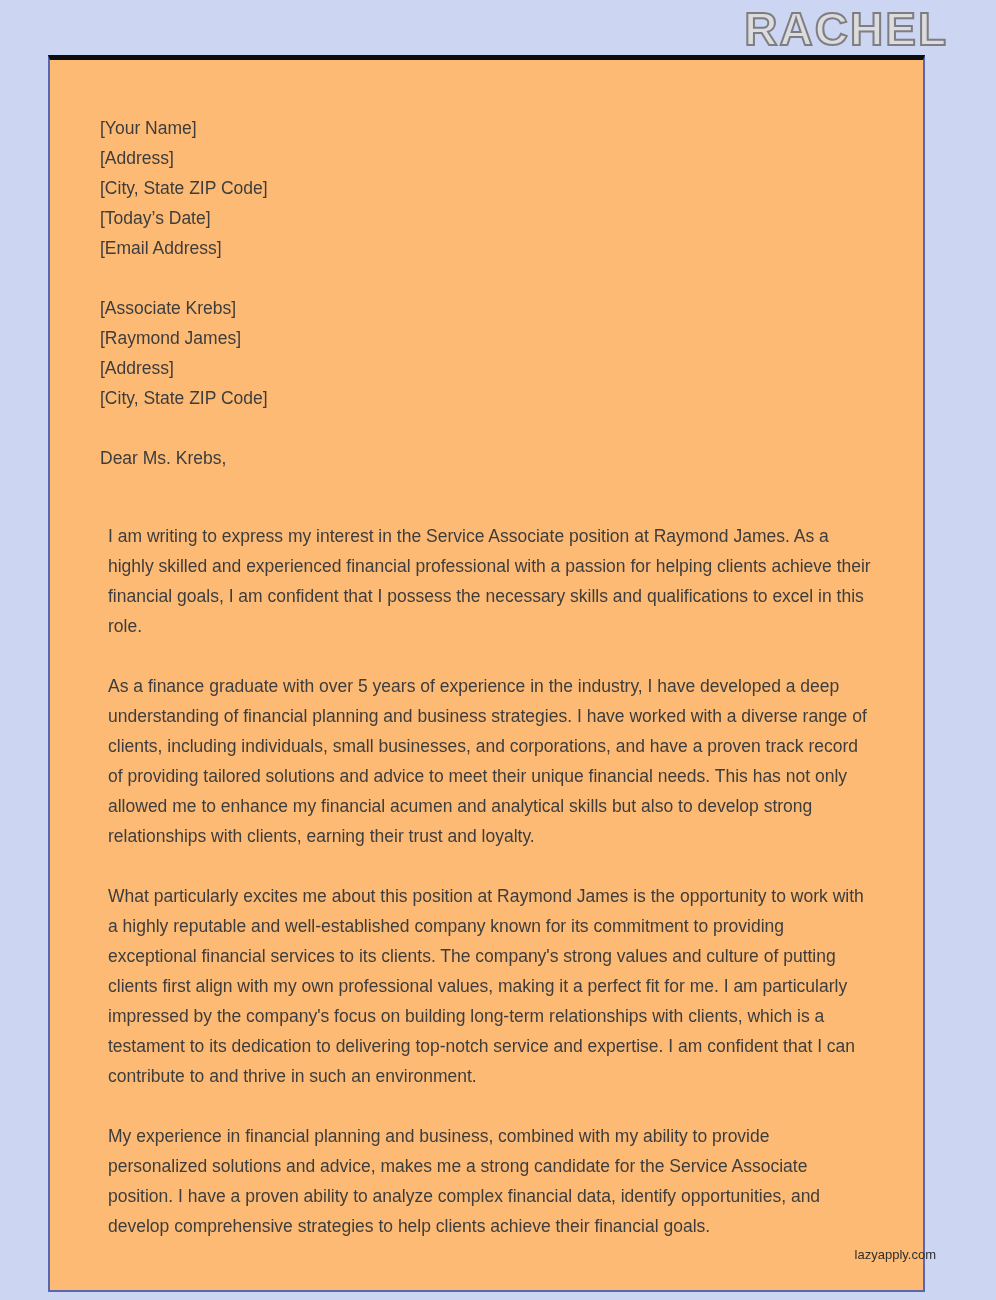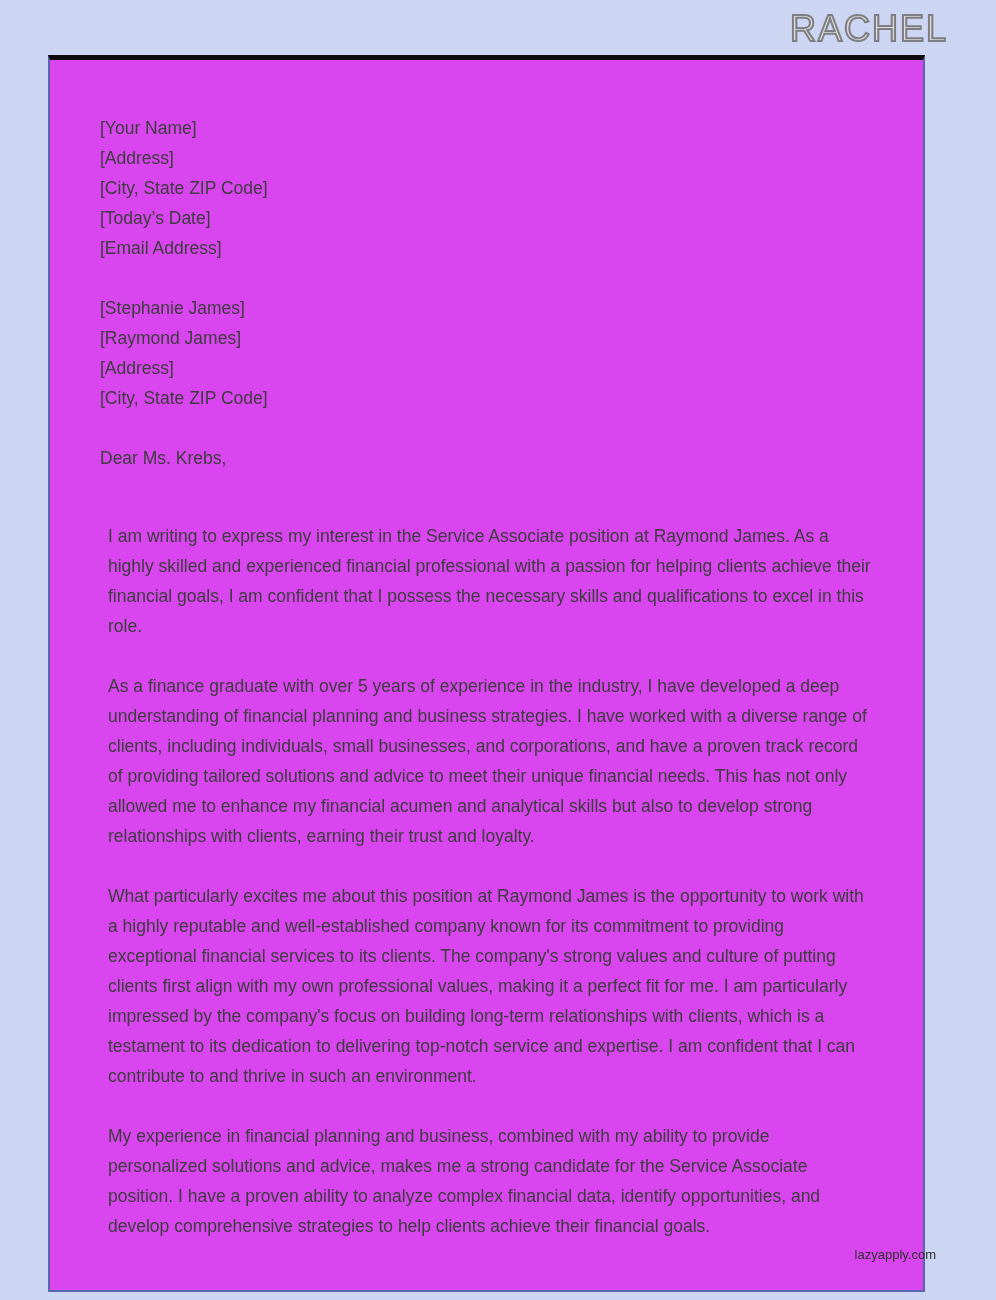--- a/index.html
+++ b/index.html
@@ -15,37 +15,37 @@
   }
   .canvas {
     position: relative;
     width: 996px;
     height: 1300px;
   }
   .brand {
     position: absolute;
     top: 6px;
     right: 48px;
-    font-size: 36px;
-    font-weight: 400;
+    font-size: 46px;
+    font-weight: 700;
     letter-spacing: 2px;
     color: #dcdcde;
     -webkit-text-stroke: 2px #7e7e82;
     text-stroke: 2px #7e7e82;
     line-height: 46px;
     user-select: none;
   }
   .page {
     position: absolute;
     left: 48px;
     top: 55px;
     width: 877px;
     height: 1237px;
     box-sizing: border-box;
-    background: #d946ef;
+    background: #fdba74;
     border: 2px solid #5a66ad;
     border-top: 5px solid #0d0d0d;
     overflow: hidden;
   }
   .content {
     padding: 53px 50px 0 50px;
     color: #3d3d3d;
     font-size: 17.5px;
     line-height: 30px;
   }
@@ -83,21 +83,21 @@
 
       <div class="block">
         <div class="line">[Your Name]</div>
         <div class="line">[Address]</div>
         <div class="line">[City, State ZIP Code]</div>
         <div class="line">[Today’s Date]</div>
         <div class="line">[Email Address]</div>
       </div>
 
       <div class="block">
-        <div class="line">[Stephanie James]</div>
+        <div class="line">[Associate Krebs]</div>
         <div class="line">[Raymond James]</div>
         <div class="line">[Address]</div>
         <div class="line">[City, State ZIP Code]</div>
       </div>
 
       <p class="salutation">Dear Ms. Krebs,</p>
 
       <p class="para">I am writing to express my interest in the Service Associate position at Raymond James. As a highly skilled and experienced financial professional with a passion for helping clients achieve their financial goals, I am confident that I possess the necessary skills and qualifications to excel in this role.</p>
       <p class="para">As a finance graduate with over 5 years of experience in the industry, I have developed a deep understanding of financial planning and business strategies. I have worked with a diverse range of clients, including individuals, small businesses, and corporations, and have a proven track record of providing tailored solutions and advice to meet their unique financial needs. This has not only allowed me to enhance my financial acumen and analytical skills but also to develop strong relationships with clients, earning their trust and loyalty.</p>
       <p class="para">What particularly excites me about this position at Raymond James is the opportunity to work with a highly reputable and well-established company known for its commitment to providing exceptional financial services to its clients. The company's strong values and culture of putting clients first align with my own professional values, making it a perfect fit for me. I am particularly impressed by the company's focus on building long-term relationships with clients, which is a testament to its dedication to delivering top-notch service and expertise. I am confident that I can contribute to and thrive in such an environment.</p>

